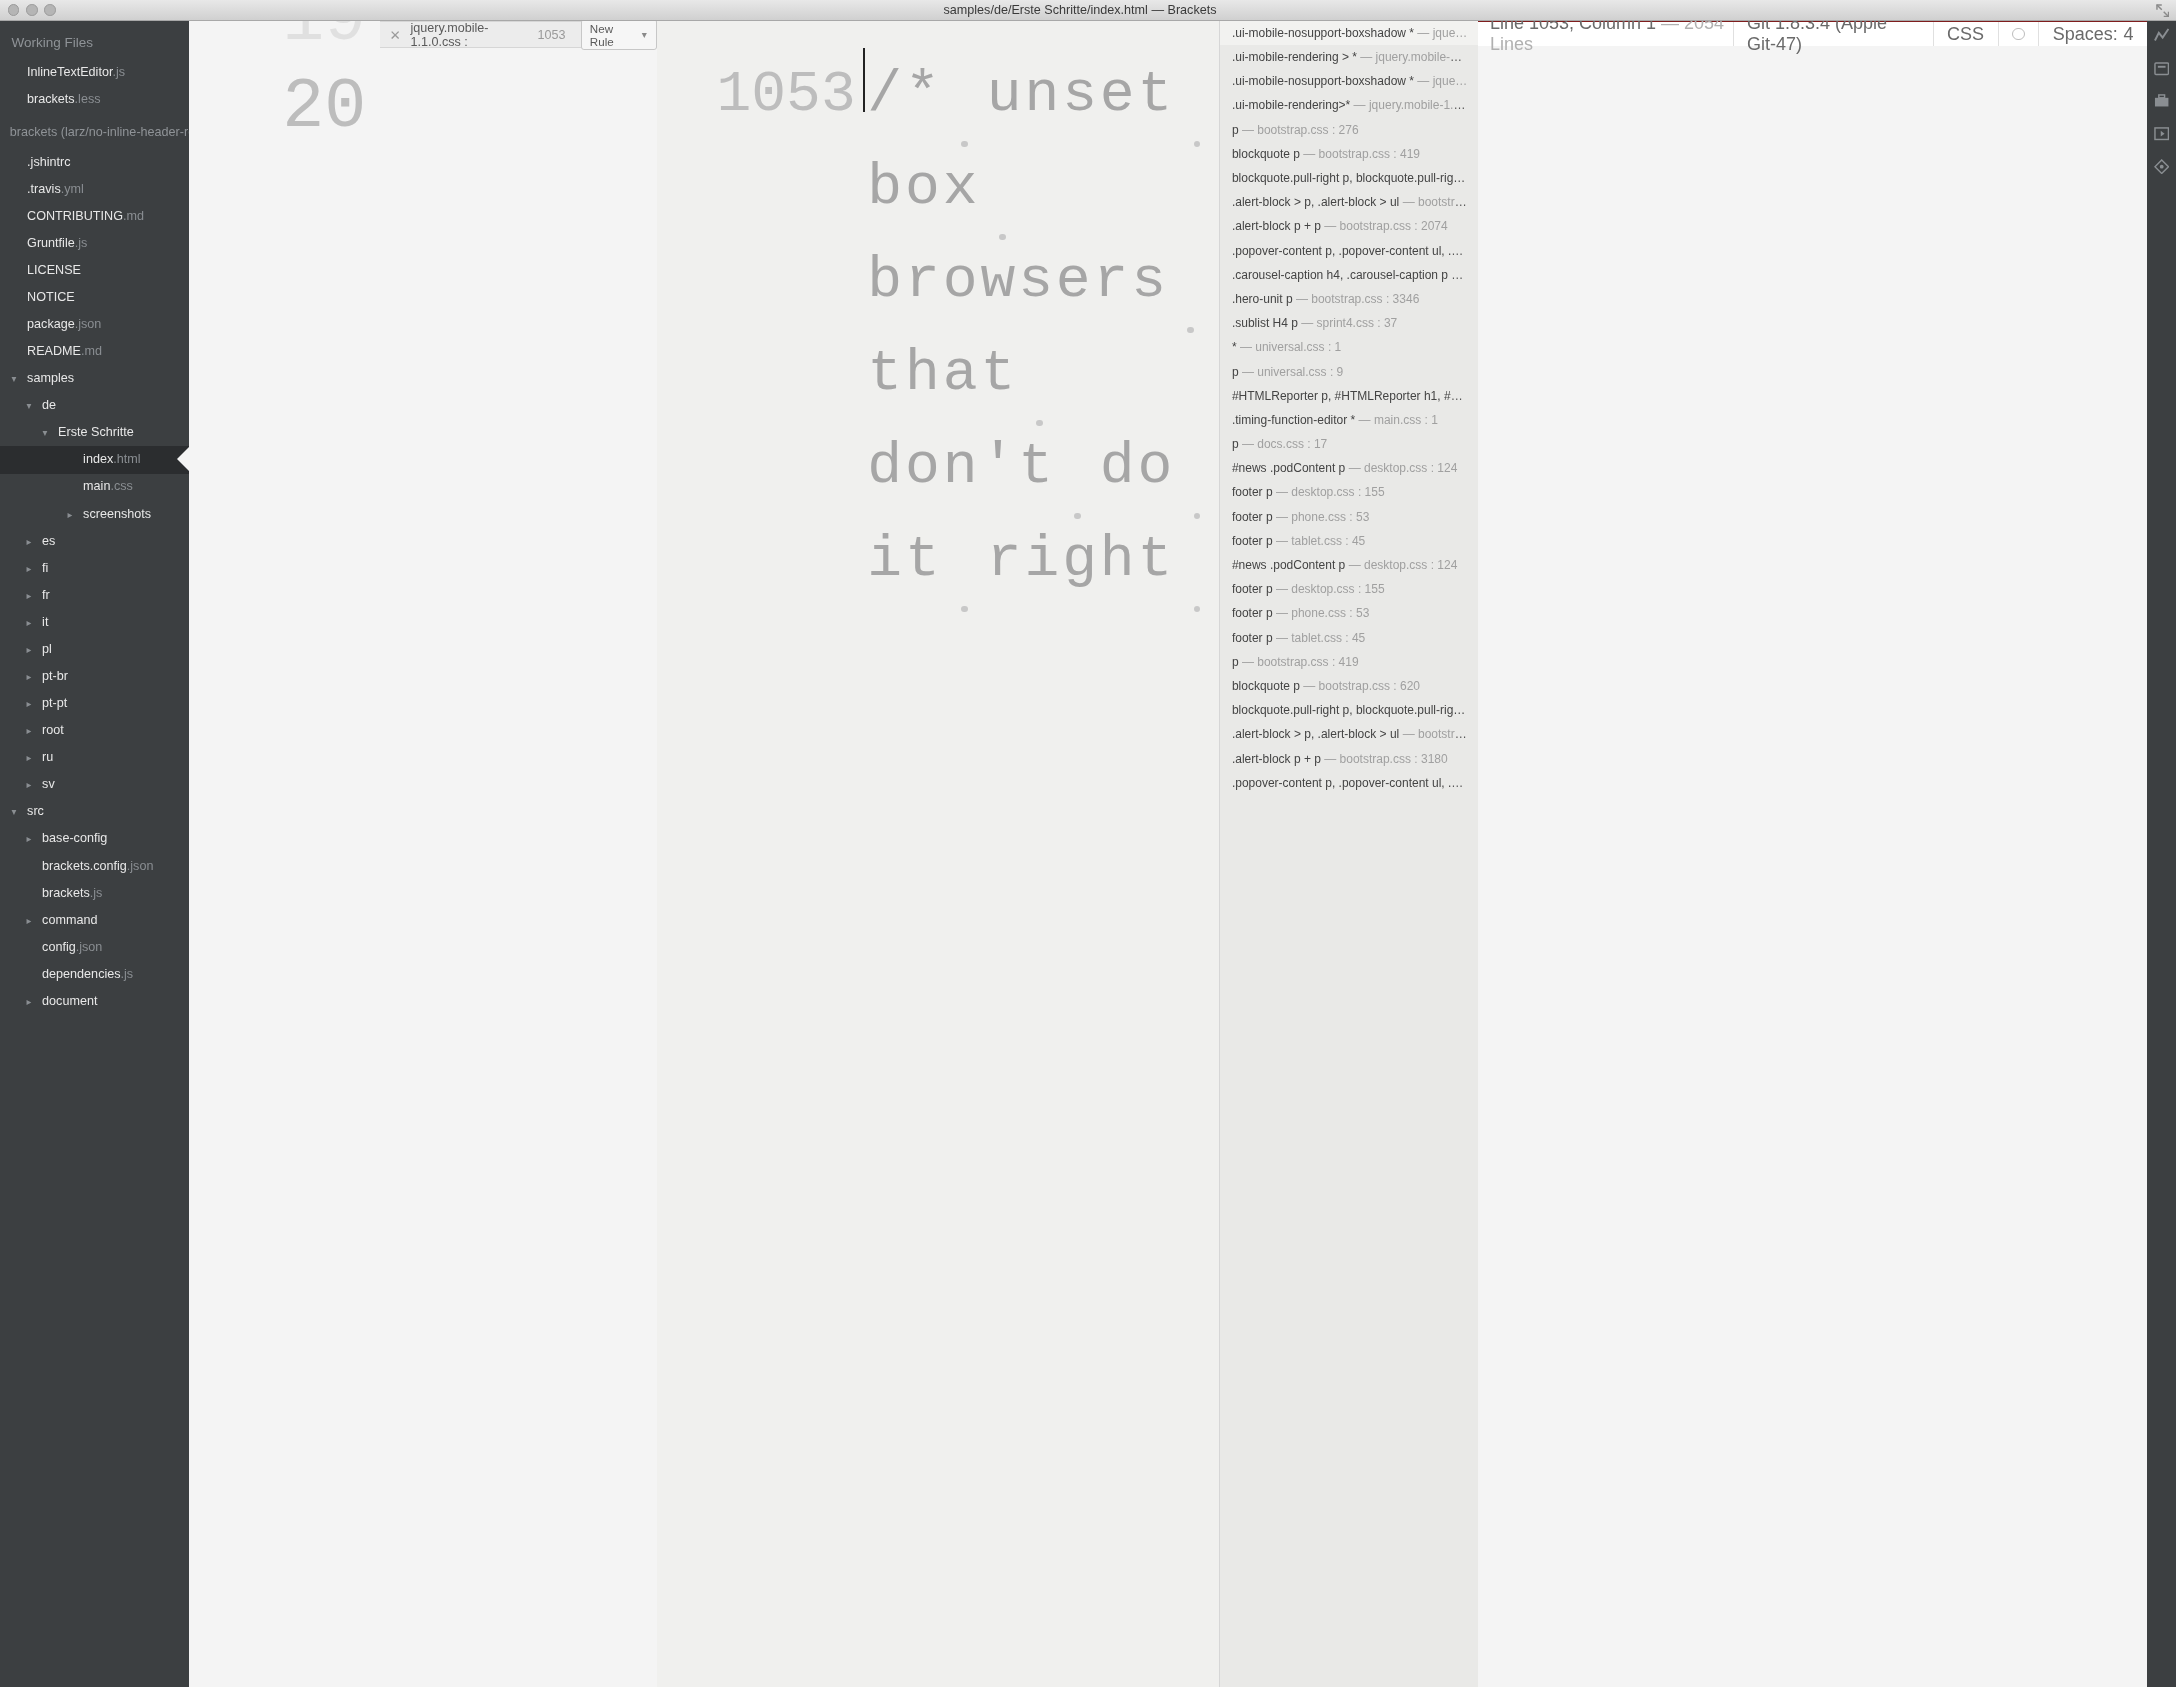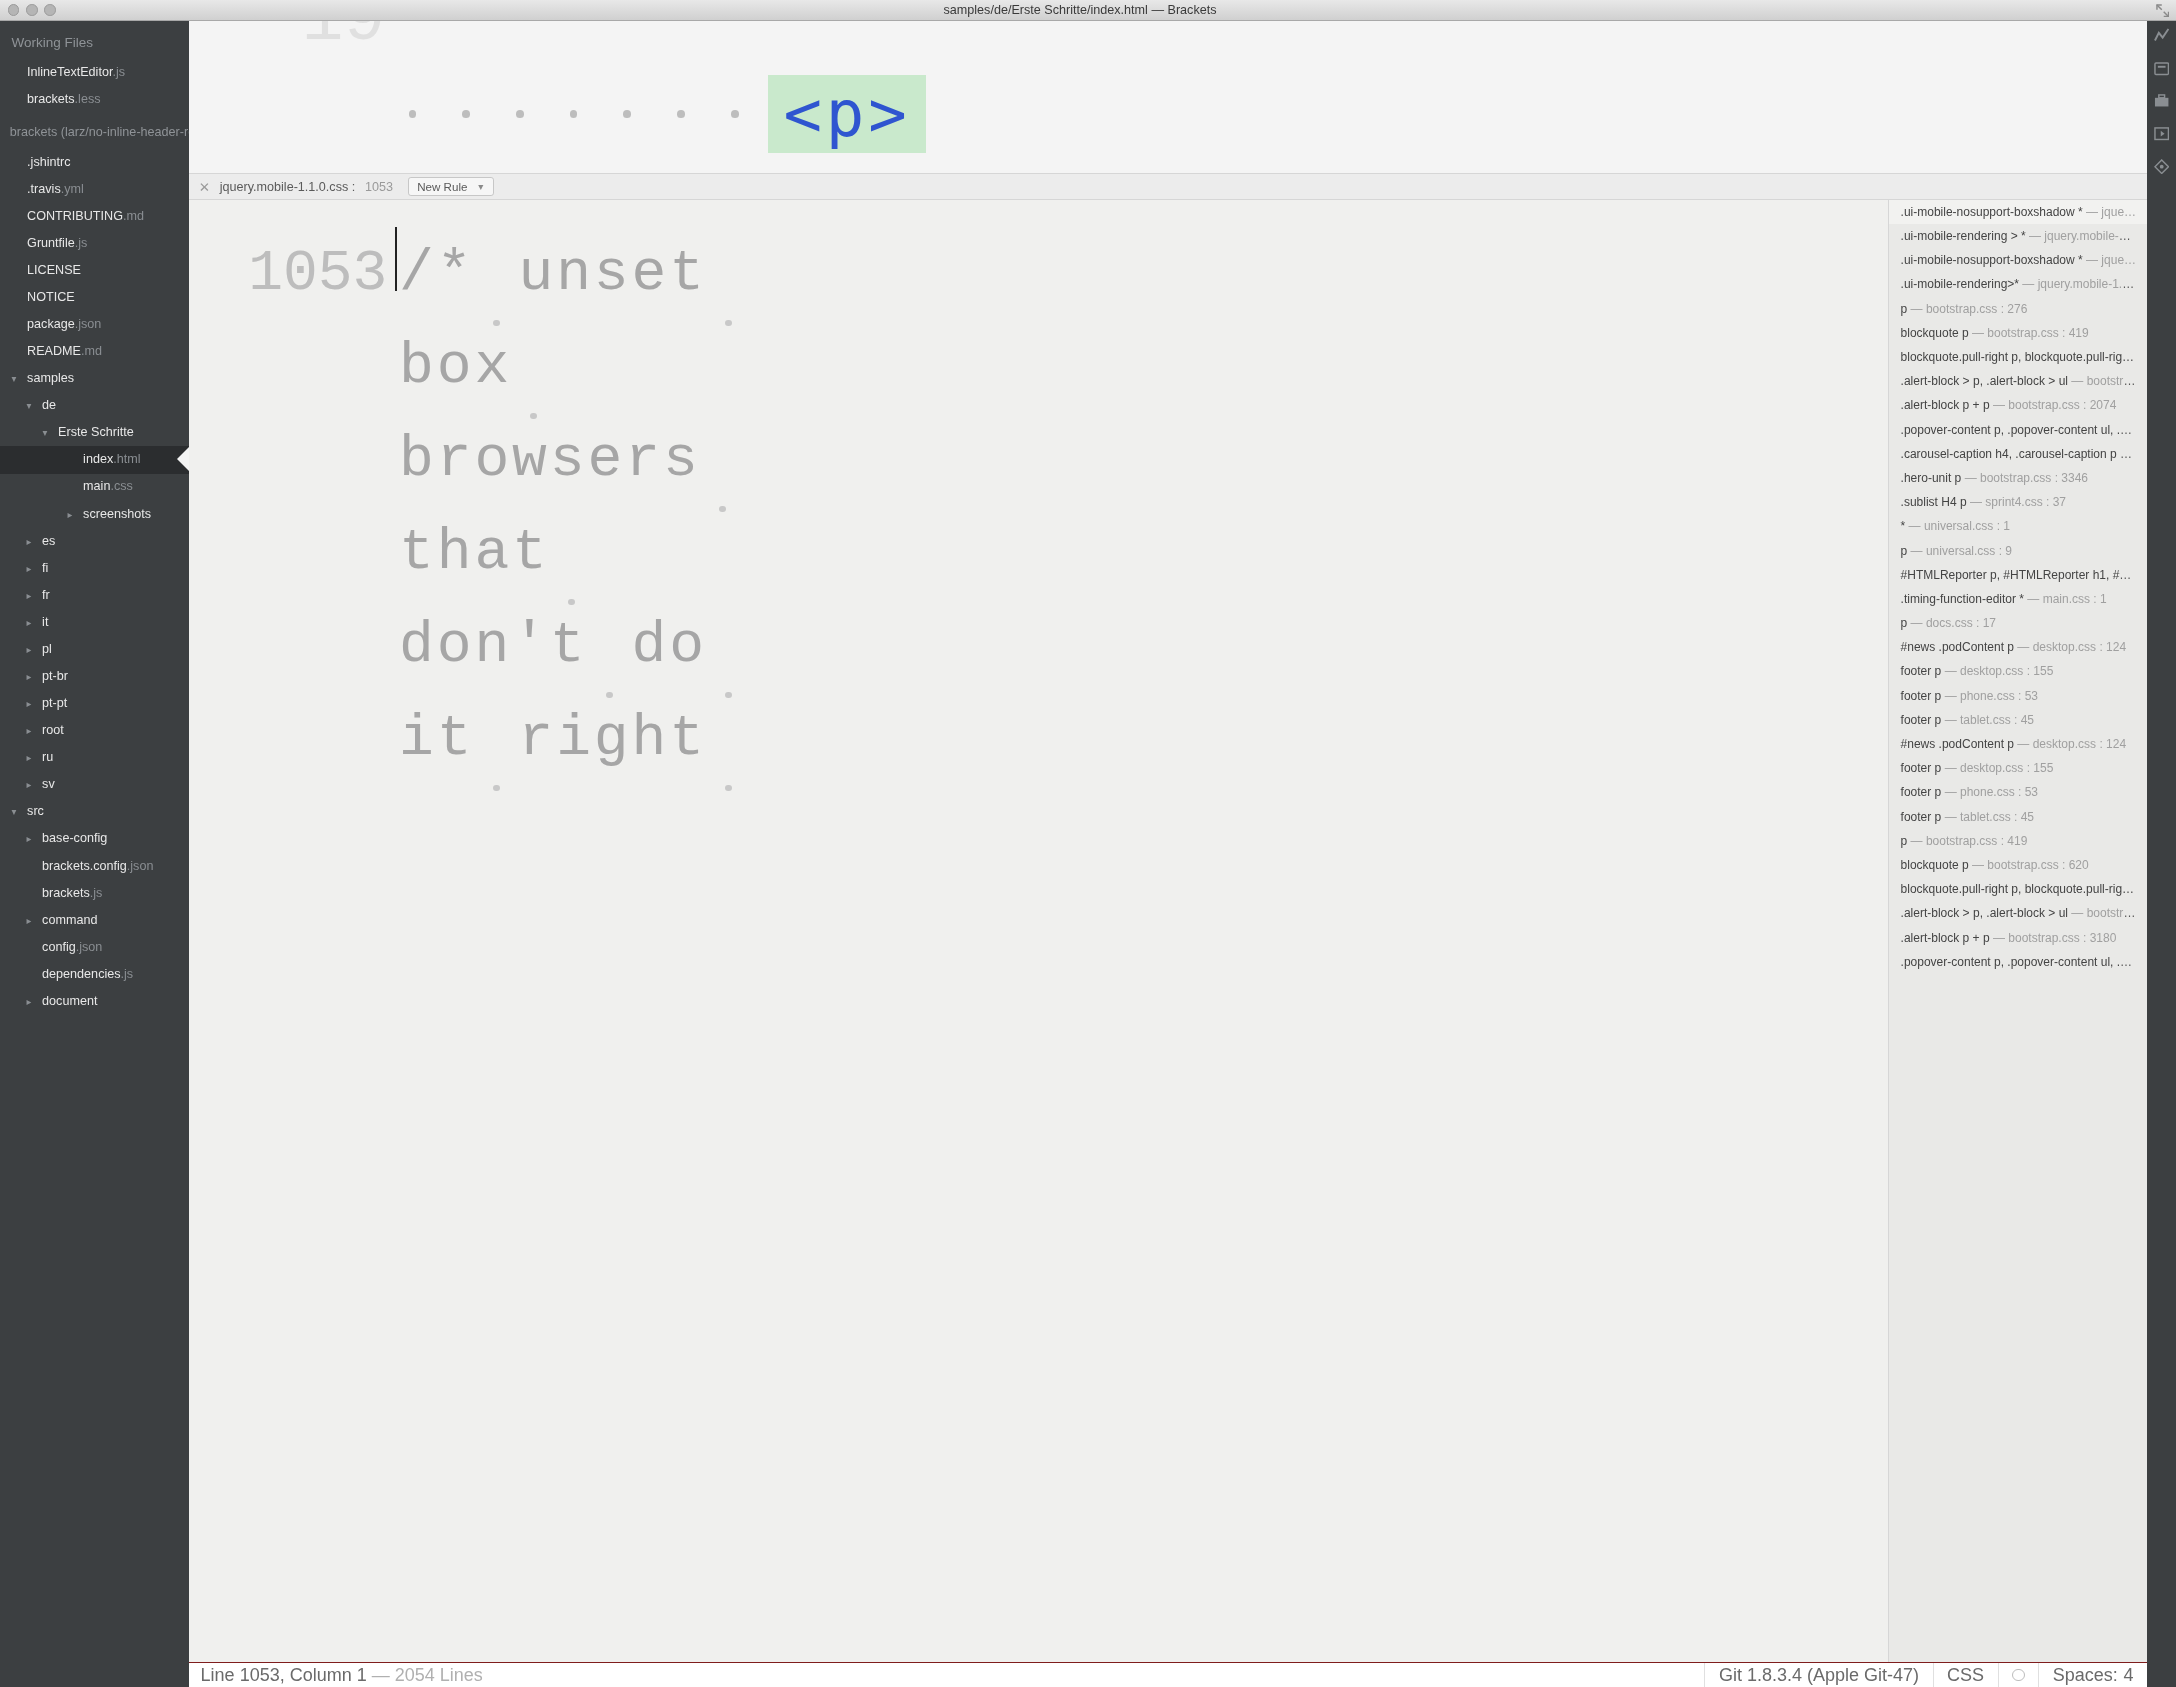--- a/index.html
+++ b/index.html
@@ -28,21 +28,21 @@
 .sidebar .item .dim { color:#8a8e92; }
 .sidebar .item.selected { background:#2b2d2f; color:#f0f0f0; position:relative; }
 .sidebar .item.selected::after { content:""; position:absolute; right:-1px; top:0; bottom:0; width:0; height:0; border-top:13.5px solid transparent; border-bottom:13.5px solid transparent; border-right:13.5px solid #f4f4f4; }
 .tw { display:inline-block; width:11.6px; margin-left:-15.4px; margin-right:3.9px; color:#8a8e92; font-size:9.7px; }
 
 
 .rightbar { width:29px; background:#3c3f41; display:flex; flex-direction:column; align-items:center; padding-top:5.8px; gap:15.4px; color:#8a8e92; }
 .rightbar .ico { width:17.4px; height:17.4px; display:flex; align-items:center; justify-content:center; }
 
 
-.editor { flex:1; display:flex; flex-direction:column; background:#f4f4f4; min-width:0; }
+.editor { flex:1; display:flex; flex-direction:row; background:#f4f4f4; min-width:0; }
 
 .top-code { height:152px; display:flex; background:#f4f4f4; overflow:hidden; }
 .top-code .ln { width:210px; text-align:right; padding-right:13.5px; font-family: "SFMono-Regular",Consolas,"Courier New",monospace; font-size:70px; color:#bdbdbd; line-height:87px; }
 .top-code .cbody { flex:1; position:relative; }
 .top-code .hltag { position:absolute; top:54px; left:369px; background:#c9e9cc; padding:1.9px 15.4px; font-family: monospace; font-size:64px; color:#2f55d0; font-weight:500; letter-spacing:3.9px; }
 .top-code .dotsrow { position:absolute; top:89px; left:9.7px; display:flex; gap:46px; }
 .top-code .dotsrow span { width:7.7px; height:7.7px; border-radius:50%; background:#bdbdbd; }
 
 
 .inline-head { display:flex; align-items:center; height:27px; background:#ececec; border-top:1px solid #d6d6d6; border-bottom:1px solid #d6d6d6; padding-left:9.7px; font-size:12.6px; color:#6a6a6a; gap:9.7px; }
@@ -141,20 +141,21 @@
         <div class="item l2"><span class="tw"></span><span class="strong">dependencies</span><span class="dim">.js</span></div>
         <div class="item l2"><span class="tw">▸</span><span class="strong">document</span><span class="dim"></span></div>
       </div>
   </div>
 
   <div class="editor">
 
     <div class="top-code">
       <div class="ln">
         <div style="opacity:0.35; margin-top:-44px">19</div>
+        <div>20</div>
       </div>
       <div class="cbody">
         <div class="dotsrow">
           <span></span>
             <span></span>
             <span></span>
             <span></span>
             <span></span>
             <span></span>
             <span></span>

